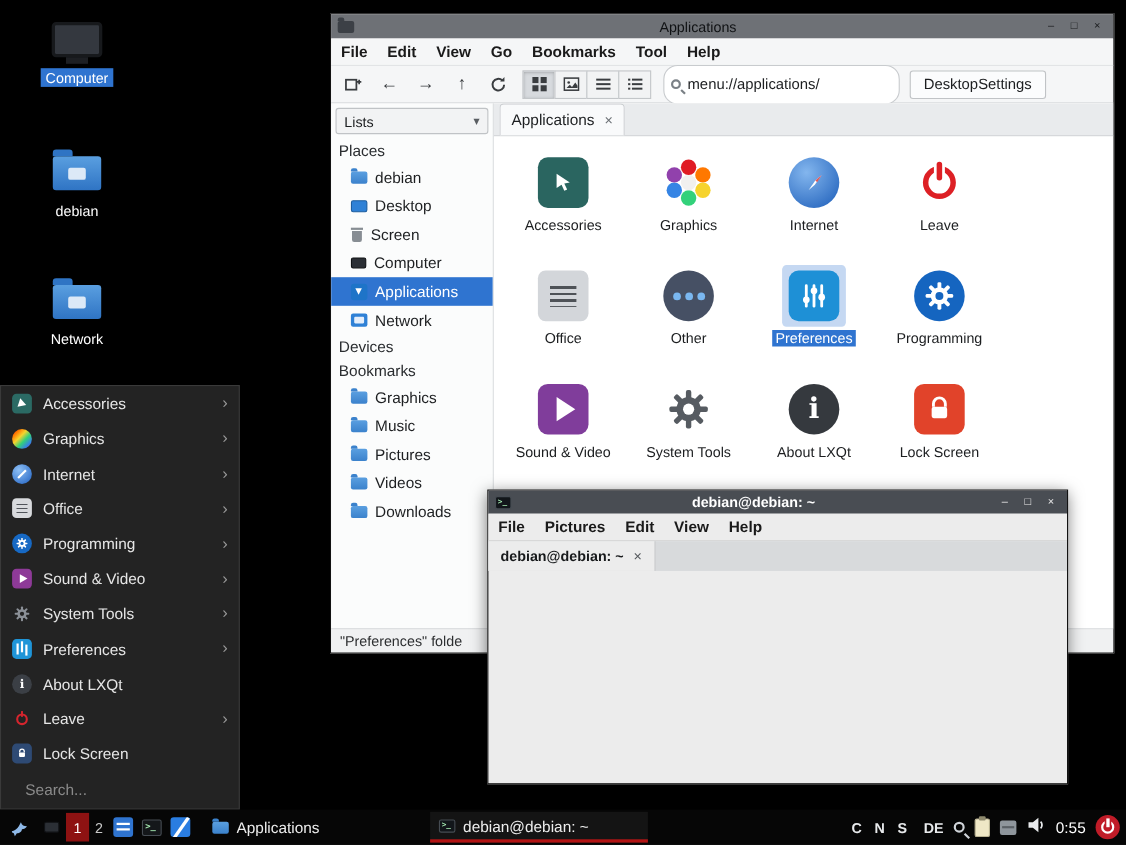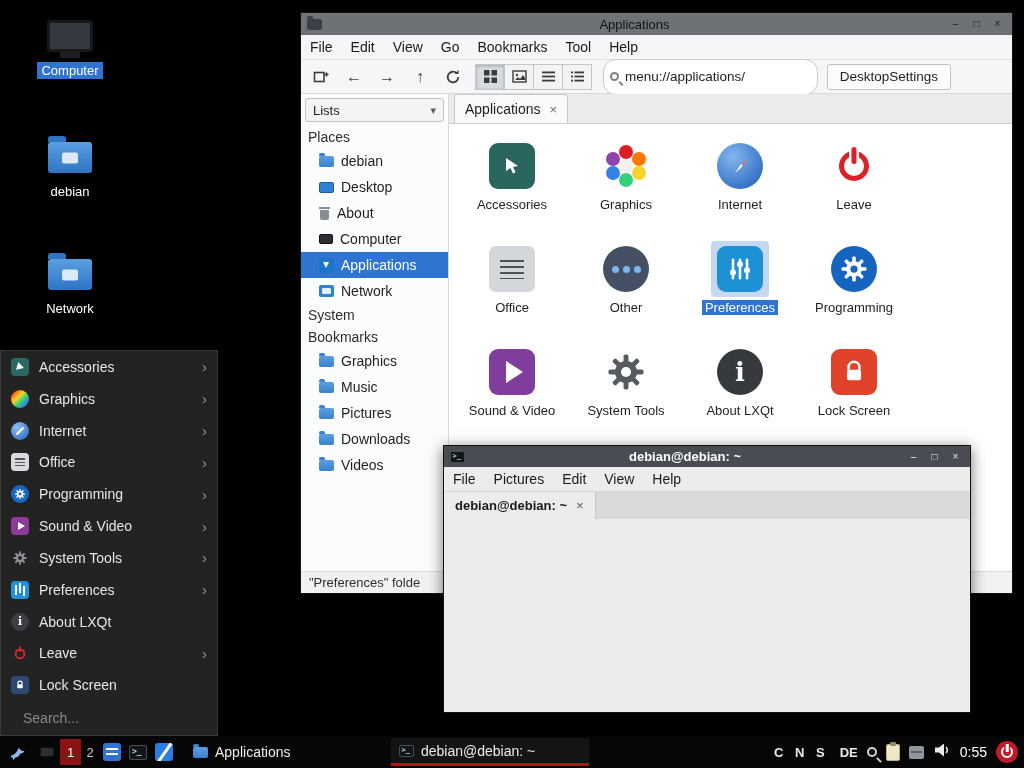--- a/index.html
+++ b/index.html
@@ -41,21 +41,21 @@
   .mi-about { border-radius:50%; background:#3b3f45; }
   .mi-about::after { content:"i"; color:#fff; font:bold 11px "DejaVu Serif",serif; }
   .mi-lock { background:#2e4a74; }
 
   
   .window { position:absolute; background:#f2f3f4; border:1px solid #121212; box-shadow:0 3px 14px rgba(0,0,0,.55); }
   .titlebar { height:22px; display:flex; align-items:center; padding:0 6px; }
   .tb-title { flex:1; text-align:center; font-size:13px; }
   .winbtns { display:flex; gap:4px; }
   .winbtn { width:17px; height:15px; display:flex; align-items:center; justify-content:center; font-size:10px; line-height:1; }
-  .menubar { display:flex; background:#f5f6f7; border-bottom:1px solid #e2e4e6; }
+  .menubar { display:flex; background:#f5f6f7; border-bottom:1px solid #e2e4e6;font-weight:bold; }
   .menubar span { padding:4px 9px; font-size:14px; color:#1a1a1a; }
 
   
   #fmwin { left:300px; top:12px; width:713px; height:582px; z-index:10; }
   .fm-titlebar { background:#6e7176; color:#101214; }
   .fm-titlebar .winbtn { color:#1a1c1e; }
   .toolbar { height:34px; background:#f5f6f7; border-bottom:1px solid #d8dadc; display:flex; align-items:center; gap:5px; padding:0 6px; }
   .tbtn { width:28px; height:27px; display:flex; align-items:center; justify-content:center; color:#3a3d40; font-size:16px; border-radius:3px; flex:none; }
   .viewgroup { display:flex; margin-left:4px; }
   .viewbtn { width:30px; height:26px; border:1px solid #c3c6c9; margin-left:-1px; background:#f2f3f4; display:flex; align-items:center; justify-content:center; }
@@ -298,55 +298,55 @@
         <div class="side-row">
           <span class="mini-folder"></span>
           <span>debian</span>
         </div>
         <div class="side-row">
           <span class="mini-desktop"></span>
           <span>Desktop</span>
         </div>
         <div class="side-row">
           <span class="mini-trash"></span>
-          <span>About</span>
+          <span>Screen</span>
         </div>
         <div class="side-row">
           <span class="mini-comp"></span>
           <span>Computer</span>
         </div>
         <div class="side-row sel">
           <span class="mini-apps"></span>
           <span>Applications</span>
         </div>
         <div class="side-row">
           <span class="mini-net"></span>
           <span>Network</span>
         </div>
-        <div class="side-header">System</div>
+        <div class="side-header">Devices</div>
         <div class="side-header">Bookmarks</div>
         <div class="side-row">
           <span class="mini-folder"></span>
           <span>Graphics</span>
         </div>
         <div class="side-row">
           <span class="mini-folder"></span>
           <span>Music</span>
         </div>
         <div class="side-row">
           <span class="mini-folder"></span>
           <span>Pictures</span>
         </div>
         <div class="side-row">
           <span class="mini-folder"></span>
+          <span>Videos</span>
+        </div>
+        <div class="side-row">
+          <span class="mini-folder"></span>
           <span>Downloads</span>
-        </div>
-        <div class="side-row">
-          <span class="mini-folder"></span>
-          <span>Videos</span>
         </div>
       </div>
 
       <div class="fm-main">
         <div class="tabbar">
           <div class="tab">
             <span>Applications</span>
             <span class="x">×</span>
           </div>
         </div>

